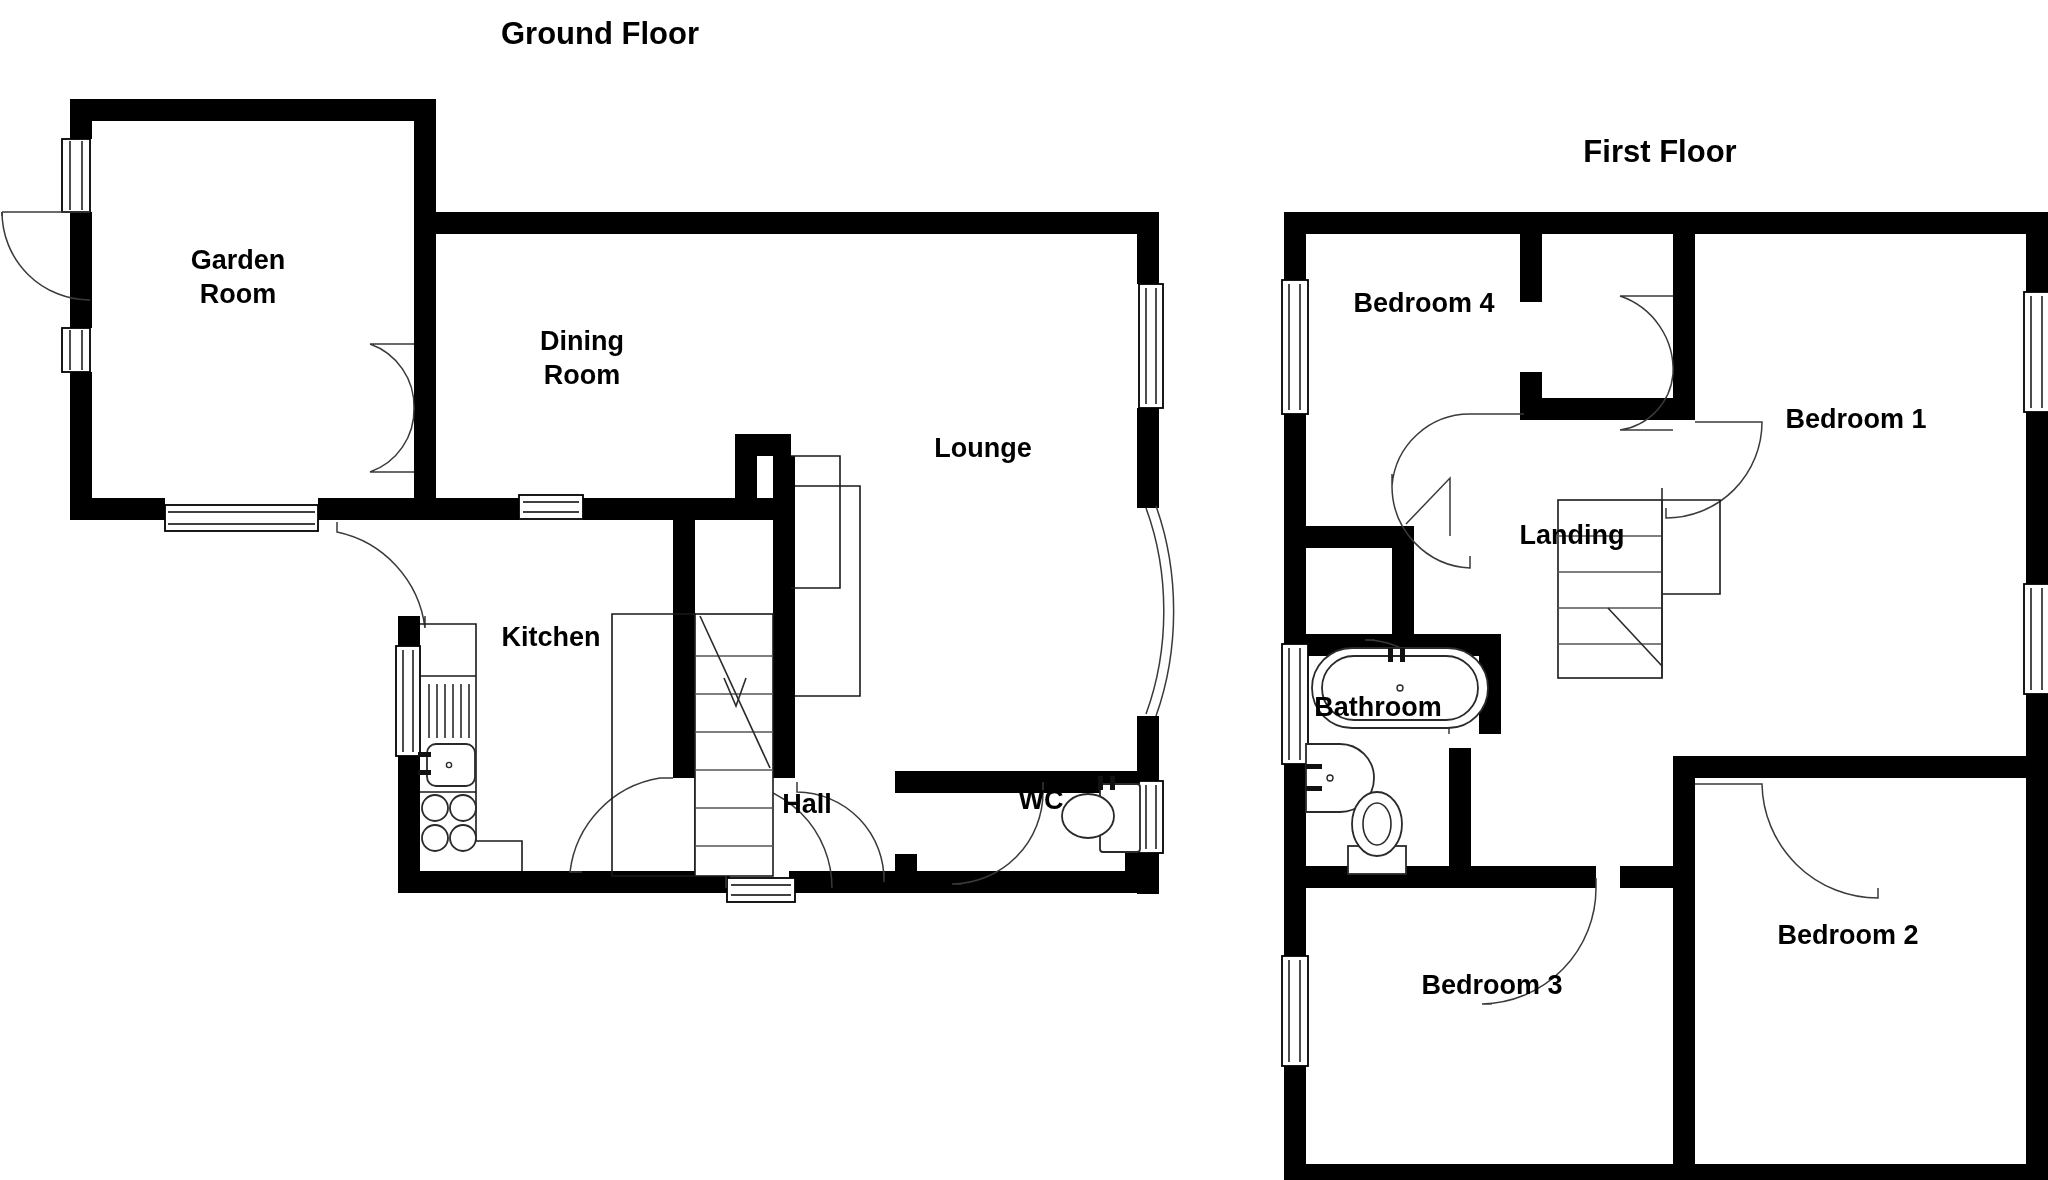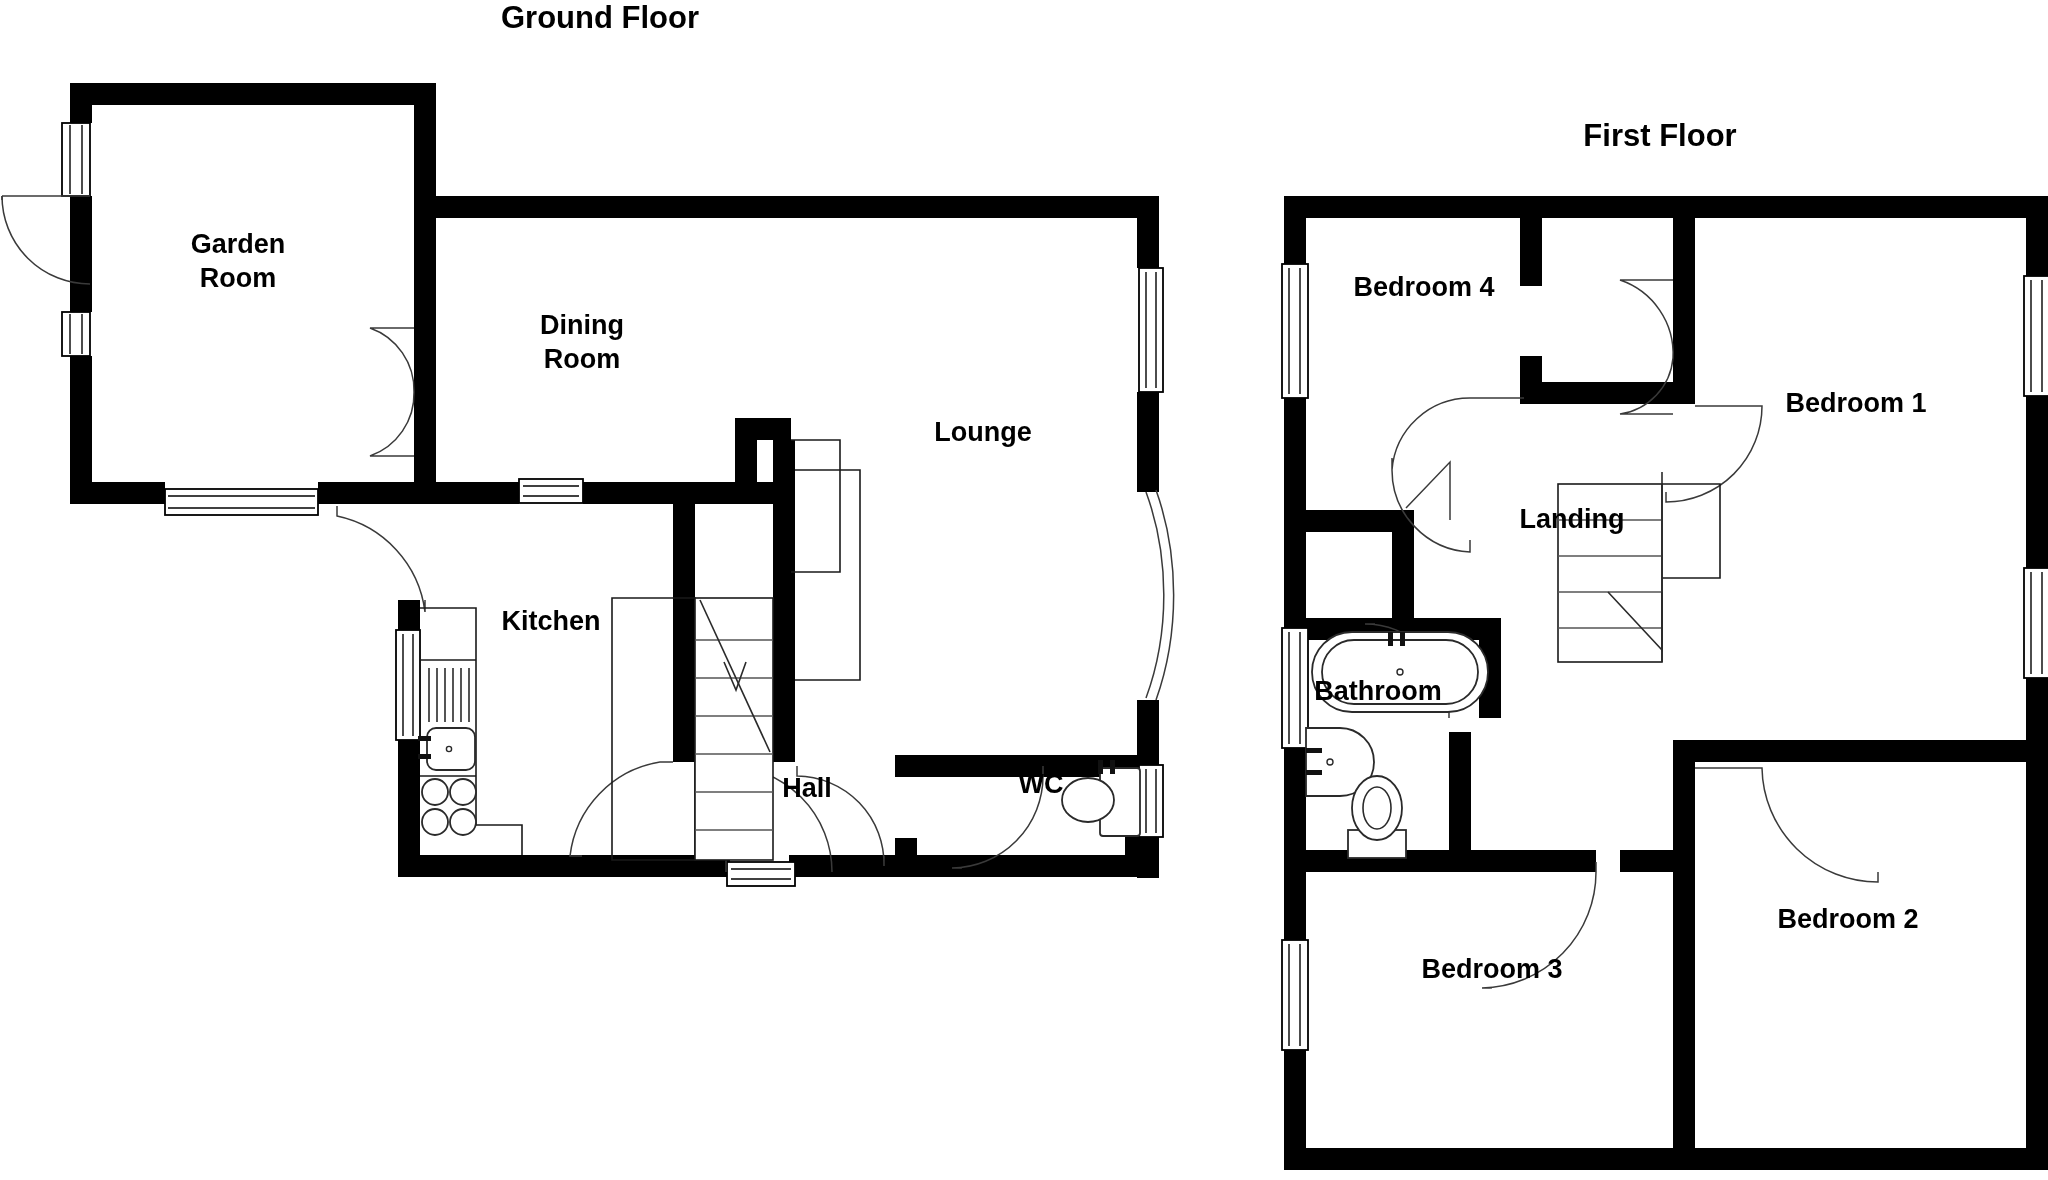--- a/index.html
+++ b/index.html
@@ -11,20 +11,21 @@
     width: 2048px;
     height: 1180px;
     font-family: "Liberation Sans", sans-serif;
     overflow: hidden;
   }
   #plan-root {
     position: relative;
     width: 2048px;
     height: 931px;
     background: #ffffff;
+    margin-top: 16px;
   }
   svg.plan-canvas {
     position: absolute;
     left: 0;
     top: 0;
     width: 2048px;
     height: 1180px;
     display: block;
   }
   .floor-title {

